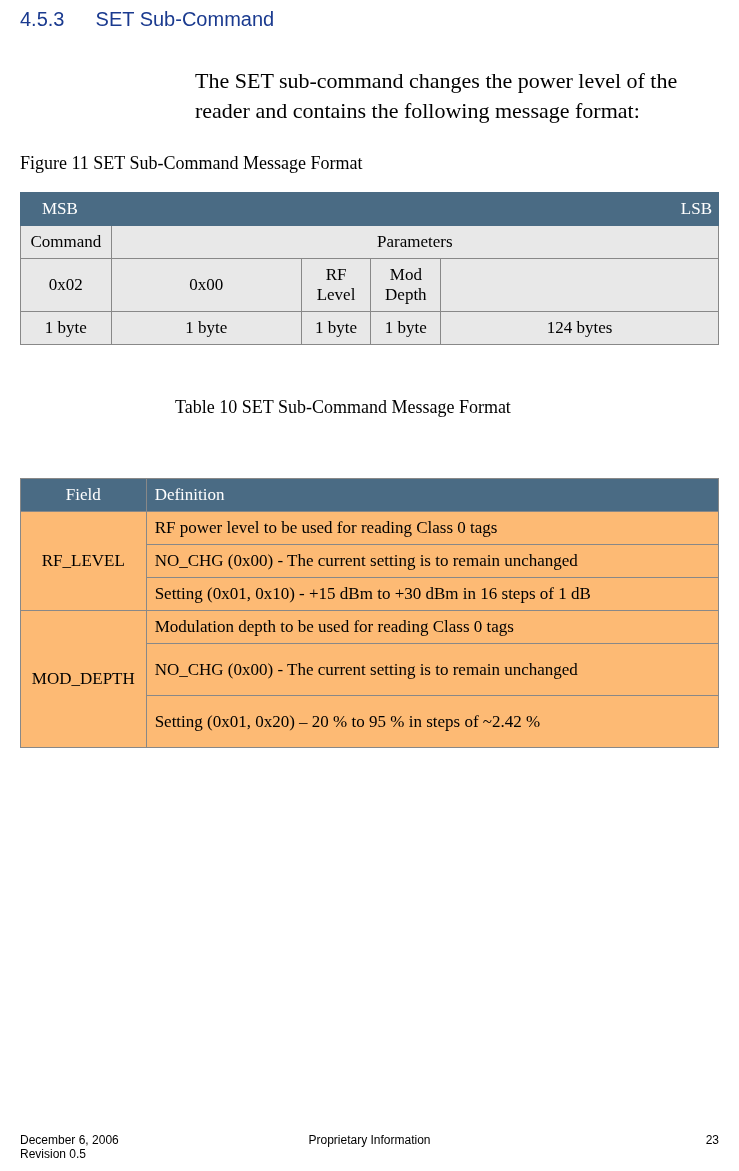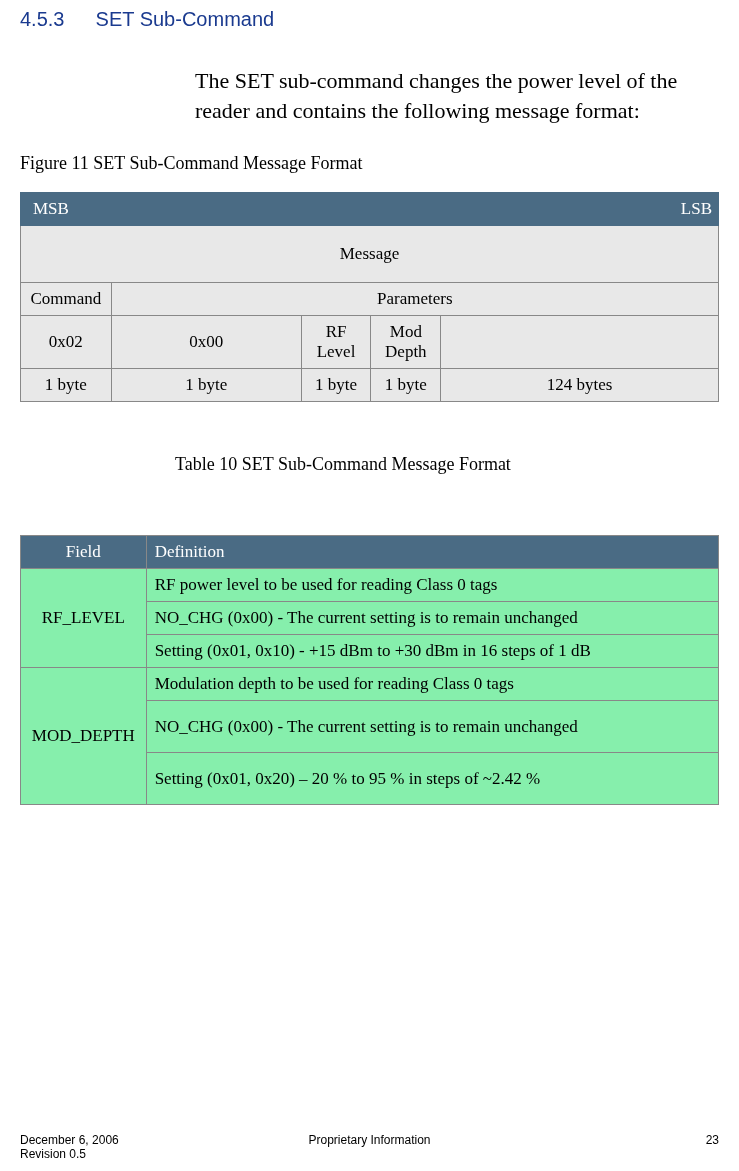--- a/index.html
+++ b/index.html
@@ -49,29 +49,29 @@
       border: 1px solid #888;
       text-align: center;
       padding: 6px 4px;
       background: #e8e8e8;
     }
     .msg-header-row td {
       background: #4a6b84;
       color: #fff;
       border: 1px solid #4a6b84;
     }
-    .msg-header-row .msb { text-align: left; padding-left: 12px; border-right:none; }
+    .msg-header-row .msb { text-align: left; padding-left: 21px; border-right:none; }
     .msg-header-row .lsb { text-align: right; padding-right: 6px; border-left:none; }
     .msg-message-row td { padding: 18px 4px; }
 
     .def-table {
       width: 100%;
       border-collapse: collapse;
       font-size: 17px;
-      background: #86efac;
+      background: #fdba74;
     }
     .def-table th, .def-table td {
       border: 1px solid #888;
       padding: 6px 8px;
       text-align: left;
       vertical-align: middle;
     }
     .def-table .hdr {
       background: #4a6b84;
       color: #fff;
@@ -105,23 +105,20 @@
 
 <p class="intro-text">The SET sub-command changes the power level of the reader and contains the following message format:</p>
 
 <p class="figure-caption">Figure 11 SET Sub-Command Message Format</p>
 
 <table class="msg-table">
   <tbody>
       <tr class="msg-header-row">
     <td class="msb" colspan="3">MSB</td>
     <td class="lsb" colspan="2">LSB</td>
-  </tr>
-  <tr class="msg-message-row">
-    <td colspan="5">Message</td>
   </tr>
   <tr>
     <td style="width:13%">Command</td>
     <td colspan="4">Parameters</td>
   </tr>
   <tr>
     <td>0x02</td>
     <td>0x00</td>
     <td style="width:10%">RF Level</td>
     <td style="width:10%">Mod Depth</td>

